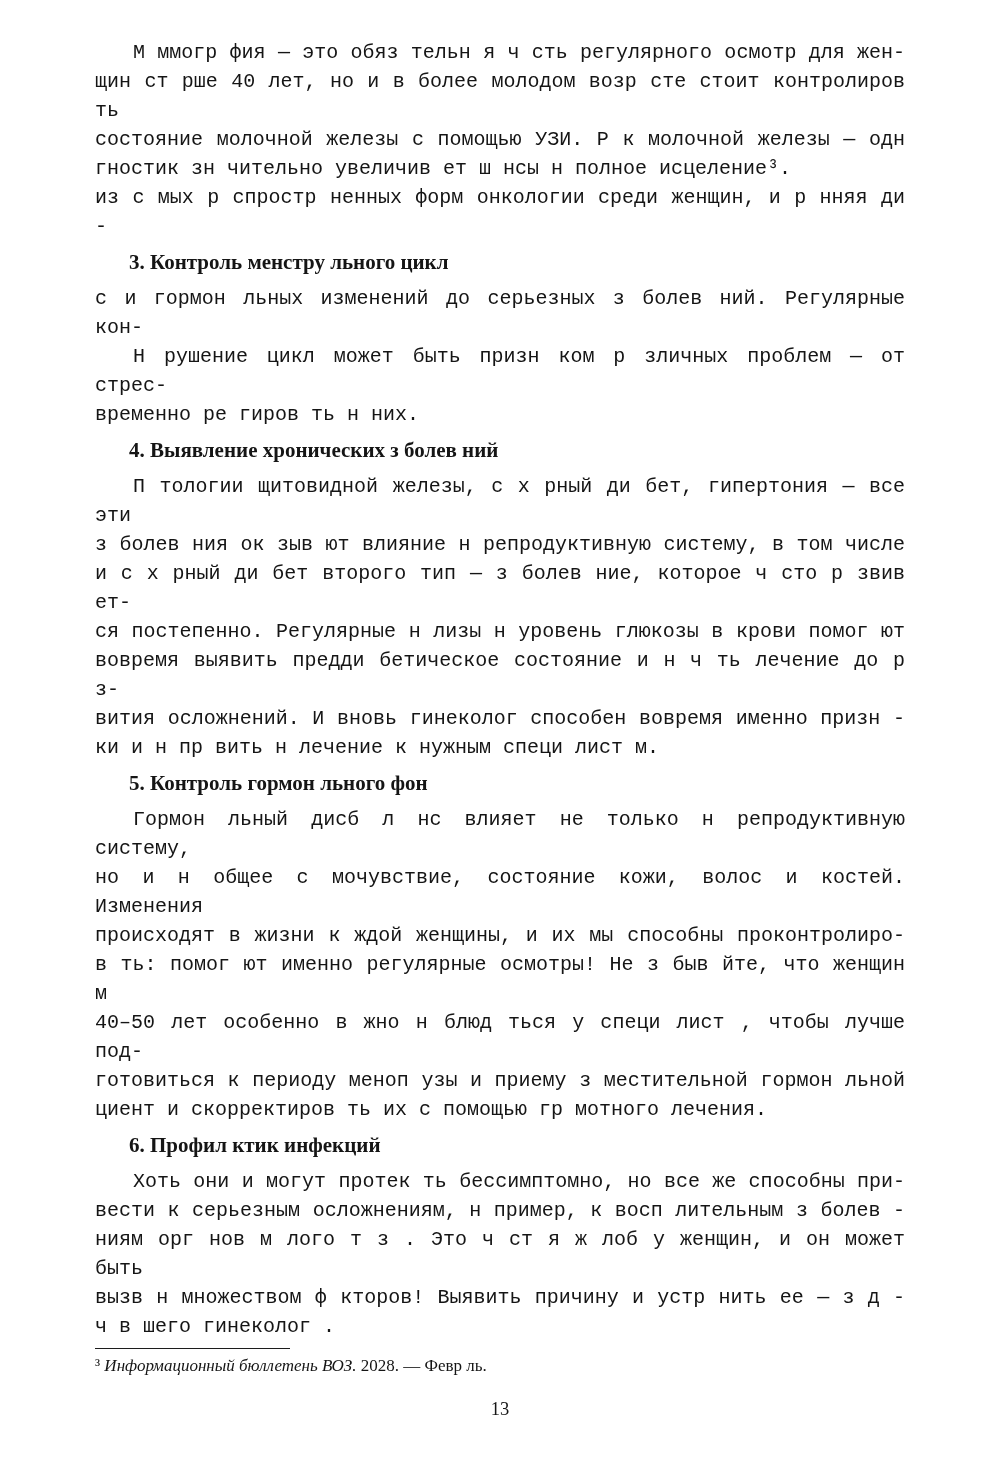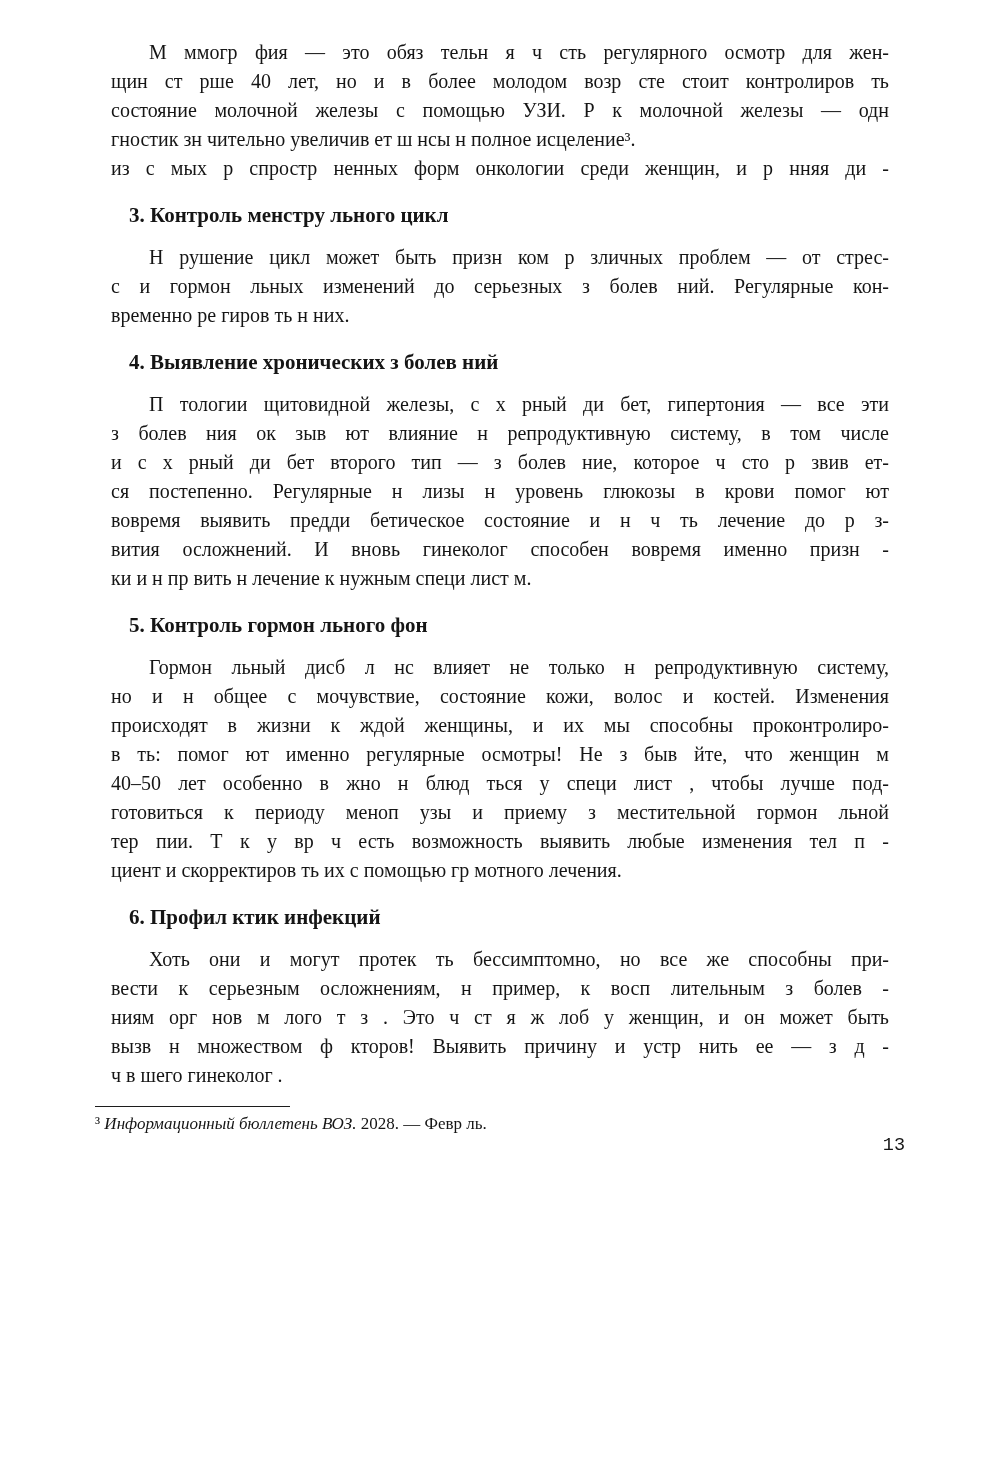--- a/index.html
+++ b/index.html
@@ -35,102 +35,102 @@
     line-height: 20px;
     color: #222;
     transform: scaleX(0.9);
     transform-origin: center;
     white-space: nowrap;
   }
   .page-body {
     margin-top: 38px;
   }
   .paragraph {
-    margin: 16px;
+    margin: 0;
+    font-family: Liberation Mono, monospace;
   }
   .line {
     font-size: 20px;
     line-height: 29px;
     text-align: justify;
     text-align-last: justify;
   }
   .line.first {
     text-indent: 38px;
   }
   .line.last {
     text-align-last: left;
   }
   .heading {
     font-weight: bold;
     font-size: 21px;
     line-height: 24px;
-    margin: 20px 0 10px 0;
+    margin: 9px 0 10px 0;
     text-indent: 34px;
   }
   .footnote-block {
     margin-top: 7px;
   }
   .footnote-rule {
     width: 195px;
     border-top: 1.5px solid #1c1c1c;
     margin-bottom: 6px;
   }
   .footnote {
     font-size: 17px;
     line-height: 22px;
   }
   .italic {
     font-style: italic;
   }
   .page-number {
-    text-align: right;
+    margin-top: 22px;
+    text-align: center;
     font-size: 18.5px;
-    font-family: Liberation Mono, monospace;
   }
 </style>
 </head>
 <body>
 
 <div class="page">
   <div class="content">
 
 
     <main class="page-body">
         <div class="paragraph">
           <div class="line first">М ммогр фия — это обяз тельн я ч сть регулярного осмотр  для жен-</div>
           <div class="line">щин ст рше 40 лет, но и в более молодом возр сте стоит контролиров ть</div>
           <div class="line">состояние молочной железы с помощью УЗИ. Р к молочной железы — одн</div>
           <div class="line last">гностик  зн чительно увеличив ет ш нсы н  полное исцеление³.</div>
           <div class="line">из с мых р спростр ненных форм онкологии среди женщин, и р нняя ди -</div>
         </div>
         <div class="heading">3. Контроль менстру льного цикл</div>
         <div class="paragraph">
+          <div class="line">с  и гормон льных изменений до серьезных з болев ний. Регулярные кон-</div>
           <div class="line first">Н рушение цикл  может быть призн ком р зличных проблем — от стрес-</div>
-          <div class="line">с  и гормон льных изменений до серьезных з болев ний. Регулярные кон-</div>
           <div class="line last">временно ре гиров ть н  них.</div>
         </div>
         <div class="heading">4. Выявление хронических з болев ний</div>
         <div class="paragraph">
           <div class="line first">П тологии щитовидной железы, с х рный ди бет, гипертония — все эти</div>
           <div class="line">з болев ния ок зыв ют влияние н  репродуктивную систему, в том числе</div>
           <div class="line">и с х рный ди бет второго тип  — з болев ние, которое ч сто р звив ет-</div>
           <div class="line">ся постепенно. Регулярные  н лизы н  уровень глюкозы в крови помог ют</div>
           <div class="line">вовремя выявить предди бетическое состояние и н ч ть лечение до р з-</div>
           <div class="line">вития осложнений. И вновь гинеколог способен вовремя именно призн -</div>
           <div class="line last">ки и н пр вить н  лечение к нужным специ лист м.</div>
         </div>
         <div class="heading">5. Контроль гормон льного фон</div>
         <div class="paragraph">
           <div class="line first">Гормон льный дисб л нс влияет не только н  репродуктивную систему,</div>
           <div class="line">но и н  общее с мочувствие, состояние кожи, волос и костей. Изменения</div>
           <div class="line">происходят в жизни к ждой женщины, и их мы способны проконтролиро-</div>
           <div class="line">в ть: помог ют именно регулярные осмотры! Не з быв йте, что женщин м</div>
           <div class="line">40–50 лет особенно в жно н блюд ться у специ лист , чтобы лучше под-</div>
           <div class="line">готовиться к периоду меноп узы и приему з местительной гормон льной</div>
-          <div class="line">тер пии. Т к у вр ч  есть возможность выявить любые изменения тел  п -</div>
           <div class="line last">циент  и скорректиров ть их с помощью гр мотного лечения.</div>
         </div>
         <div class="heading">6. Профил ктик  инфекций</div>
         <div class="paragraph">
           <div class="line first">Хоть они и могут протек ть бессимптомно, но все же способны при-</div>
           <div class="line">вести к серьезным осложнениям, н пример, к восп лительным з болев -</div>
           <div class="line">ниям орг нов м лого т з . Это ч ст я ж лоб  у женщин, и он  может быть</div>
           <div class="line">вызв н  множеством ф кторов! Выявить причину и устр нить ее — з д -</div>
           <div class="line last">ч  в шего гинеколог .</div>
         </div>

